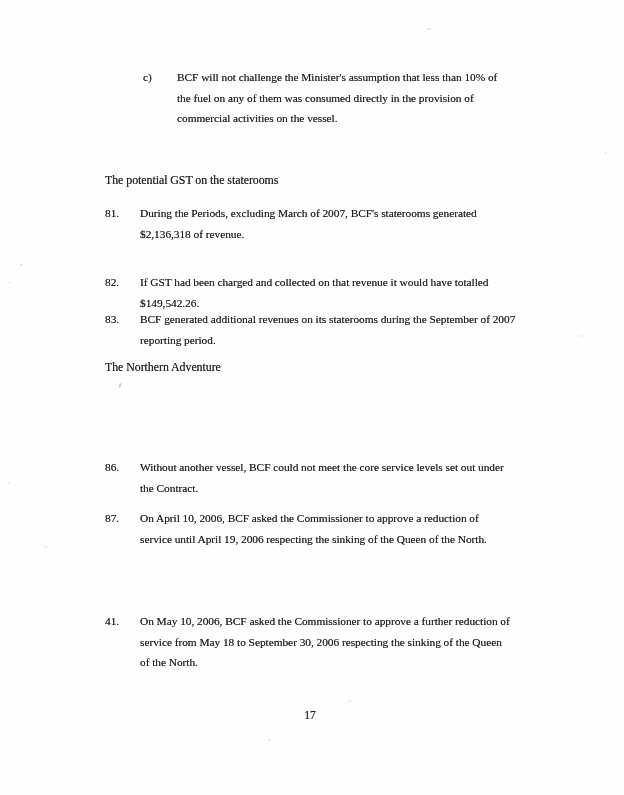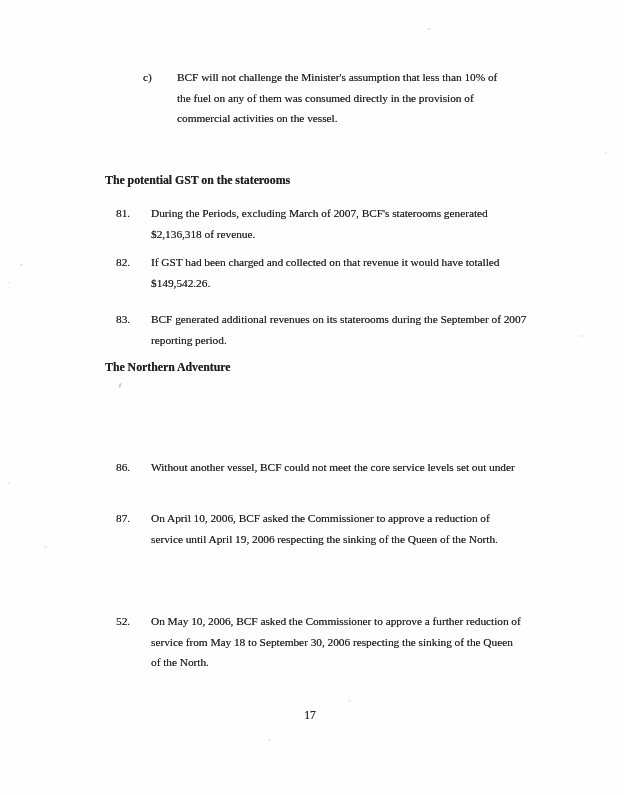--- a/index.html
+++ b/index.html
@@ -22,34 +22,33 @@
     font-size: 11.4px;
     line-height: 20.5px;
     letter-spacing: -0.05px;
     white-space: nowrap;
   }
   .heading {
     position: absolute;
     left: 105px;
     font-size: 11.9px;
     line-height: 20.5px;
-    font-weight: bold;
+    font-weight: normal;
     letter-spacing: -0.05px;
     white-space: nowrap;
   }
   .para {
     position: absolute;
     left: 105px;
     display: flex;
     align-items: flex-start;
   }
   .para .pnum {
     width: 35px;
     flex: 0 0 35px;
-    margin-left: 11px;
   }
   .subitem {
     position: absolute;
     left: 143px;
     display: flex;
     align-items: flex-start;
   }
   .subitem .pnum {
     width: 34px;
     flex: 0 0 34px;
@@ -87,21 +86,21 @@
   <div class="heading" style="top:170px">The potential GST on the staterooms</div>
 
   <div class="para" style="top:203px">
     <div class="pnum line">81.</div>
     <div>
       <div class="line">During the Periods, excluding March of 2007, BCF's staterooms generated</div>
       <div class="line">$2,136,318 of revenue.</div>
     </div>
   </div>
 
-  <div class="para" style="top:252px">
+  <div class="para" style="top:272px">
     <div class="pnum line">82.</div>
     <div>
       <div class="line">If GST had been charged and collected on that revenue it would have totalled</div>
       <div class="line">$149,542.26.</div>
     </div>
   </div>
 
   <div class="para" style="top:309px">
     <div class="pnum line">83.</div>
     <div>
@@ -111,34 +110,35 @@
   </div>
 
   <div class="heading" style="top:357px">The Northern Adventure</div>
 
 
 
   <div class="para" style="top:457px">
     <div class="pnum line">86.</div>
     <div>
       <div class="line">Without another vessel, BCF could not meet the core service levels set out under</div>
+      <div class="line">the Contract.</div>
     </div>
   </div>
 
   <div class="para" style="top:508px">
     <div class="pnum line">87.</div>
     <div>
       <div class="line">On April 10, 2006, BCF asked the Commissioner to approve a reduction of</div>
       <div class="line">service until April 19, 2006 respecting the sinking of the Queen of the North.</div>
     </div>
   </div>
 
 
   <div class="para" style="top:611px">
-    <div class="pnum line">52.</div>
+    <div class="pnum line">41.</div>
     <div>
       <div class="line">On May 10, 2006, BCF asked the Commissioner to approve a further reduction of</div>
       <div class="line">service from May 18 to September 30, 2006 respecting the sinking of the Queen</div>
       <div class="line">of the North.</div>
     </div>
   </div>
 
   <div class="page-number">17</div>
 
   <div class="speck" style="left:119px; top:383px; width:2px; height:5px; border-radius:1px; transform:rotate(14deg);"></div>

